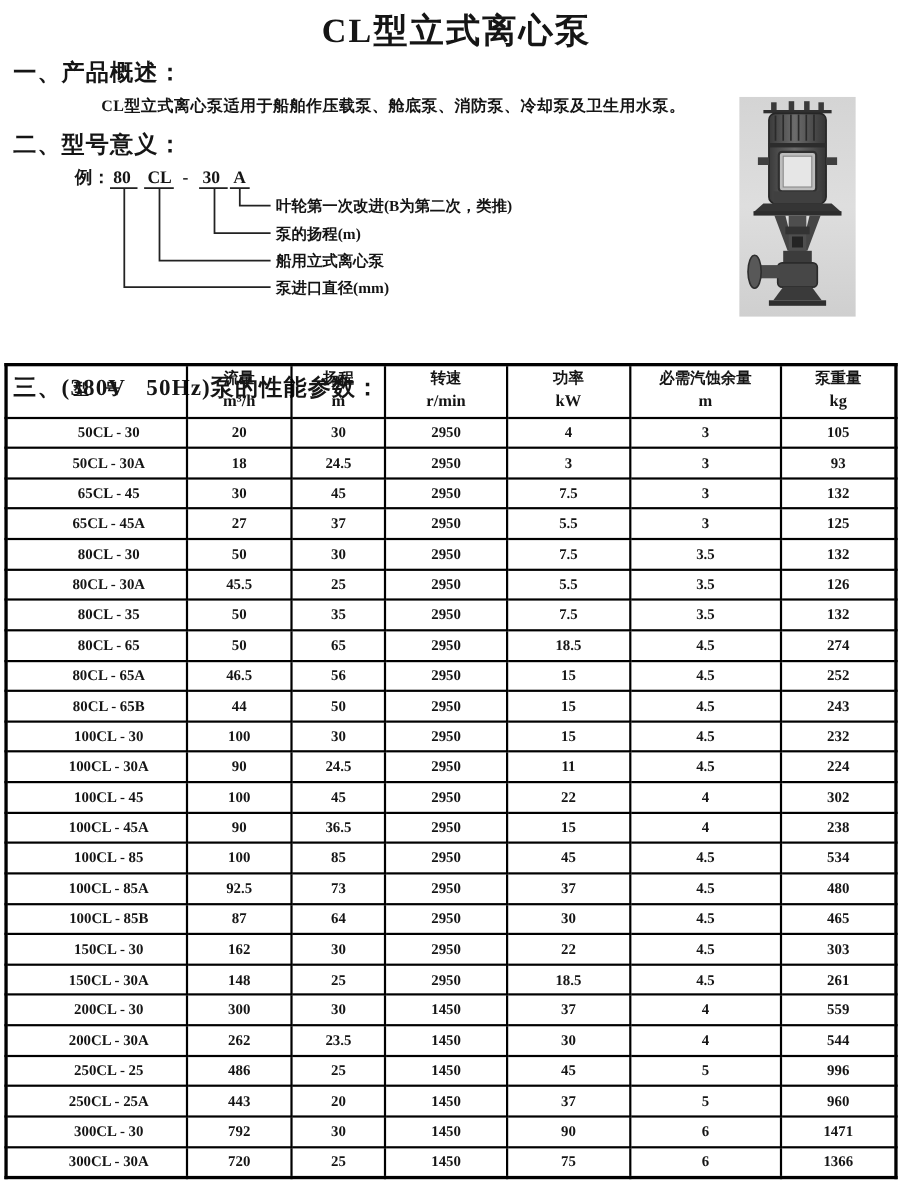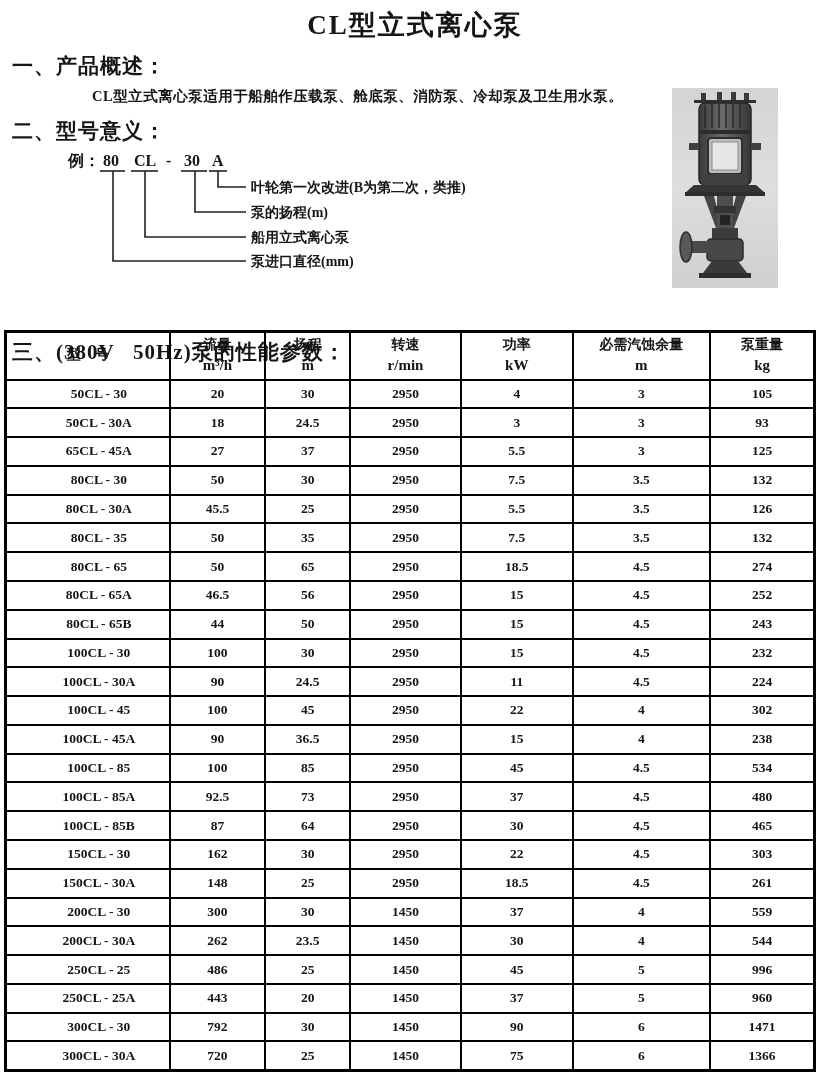--- a/index.html
+++ b/index.html
@@ -4,21 +4,21 @@
 <style>
   * { margin:0; padding:0; box-sizing:border-box; }
   html,body { background:#ffffff; }
   body {
     width:830px; height:1083px; position:relative;
     font-family:"Liberation Serif","DejaVu Serif",serif;
     color:#151515;
   }
   .page-title {
     position:absolute; top:7px; left:0; width:830px;
-    text-align:center; font-size:27px; font-weight:bold; letter-spacing:2px;
+    text-align:center; font-size:31px; font-weight:bold; letter-spacing:2px;
   }
   .sec-heading {
     position:absolute; left:12px;
     font-size:21px; font-weight:bold; white-space:pre; letter-spacing:1px;
   }
   #sec1-heading { top:52px; }
   #sec2-heading { top:117px; }
   #sec3-heading { top:294px;margin-top:44px; }
   .body-text {
     position:absolute; left:76px; top:87px; width:580px;
@@ -182,20 +182,29 @@
         <tr>
           <td class="model-cell">50CL - 30A</td>
           <td class="num-cell">18</td>
           <td class="num-cell">24.5</td>
           <td class="num-cell">2950</td>
           <td class="num-cell">3</td>
           <td class="num-cell">3</td>
           <td class="num-cell">93</td>
         </tr>
         <tr>
+          <td class="model-cell">65CL - 45</td>
+          <td class="num-cell">30</td>
+          <td class="num-cell">45</td>
+          <td class="num-cell">2950</td>
+          <td class="num-cell">7.5</td>
+          <td class="num-cell">3</td>
+          <td class="num-cell">132</td>
+        </tr>
+        <tr>
           <td class="model-cell">65CL - 45A</td>
           <td class="num-cell">27</td>
           <td class="num-cell">37</td>
           <td class="num-cell">2950</td>
           <td class="num-cell">5.5</td>
           <td class="num-cell">3</td>
           <td class="num-cell">125</td>
         </tr>
         <tr>
           <td class="model-cell">80CL - 30</td>

